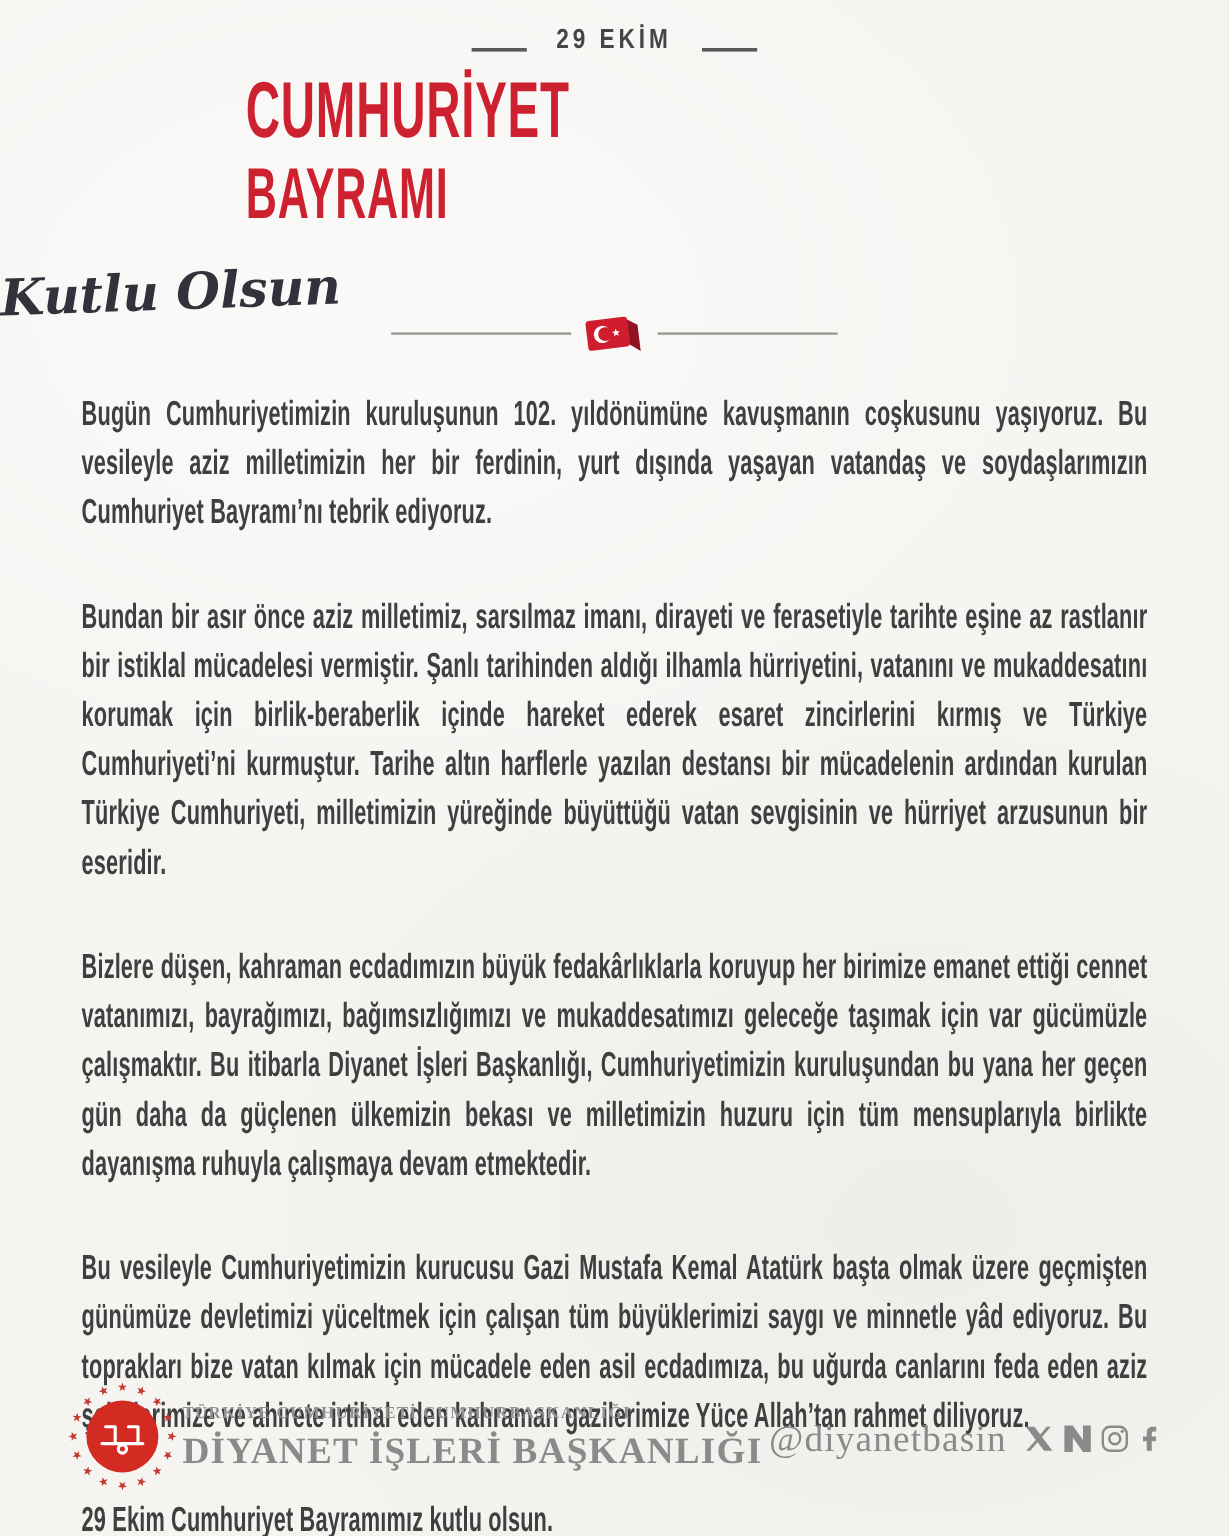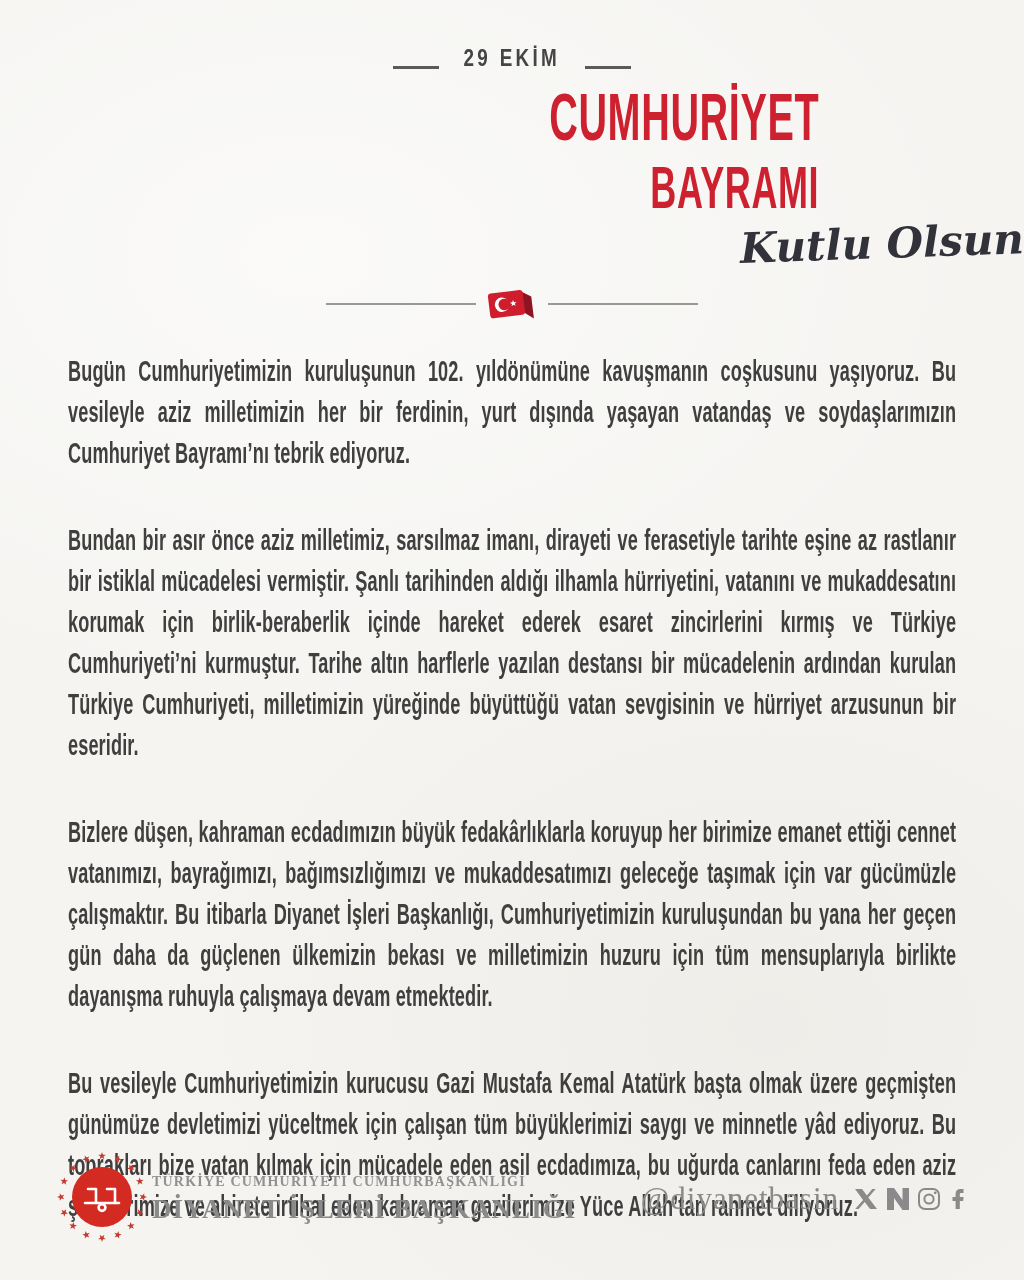--- a/index.html
+++ b/index.html
@@ -8,21 +8,21 @@
     position:relative; width:1024px; height:1280px; margin:0 auto;
     background:
       radial-gradient(1200px 800px at 30% 20%, rgba(255,255,255,.55), rgba(255,255,255,0) 60%),
       radial-gradient(900px 700px at 75% 80%, rgba(235,233,228,.6), rgba(235,233,228,0) 70%),
       #f5f4f1;
     overflow:hidden;
     font-family:"Liberation Sans", sans-serif;
   }
 
   
-  .header { padding-top:46px; text-align:right; }
+  .header { padding-top:20px; text-align:left; }
   .date-row { display:flex; justify-content:center; align-items:flex-end; gap:14px; height:26px; }
   .date-dash { display:inline-block; width:46px; height:3px; background:#5a5a58; margin-bottom:3px; }
   .date-label { font-size:23px; font-weight:700; letter-spacing:4px; color:#454545;
                 transform:scaleX(.82); transform-origin:center bottom; }
   .title1, .title2 { color:#ce2130; font-weight:700; line-height:1; }
   .title1 { font-size:66px; transform:scaleX(.60); transform-origin:center; margin-top:12px; letter-spacing:1px; }
   .title2 { font-size:60px; transform:scaleX(.60); transform-origin:center; margin-top:8px; letter-spacing:1px; }
   .script {
     margin-top:14px; font-family:"DejaVu Serif", serif; font-style:italic; font-weight:700;
     font-size:42px; color:#32323a; transform:rotate(-2deg);
@@ -41,21 +41,21 @@
   .closing { text-align:left; margin-bottom:0; }
 
   
   .footer {
     position:absolute; left:52px; right:52px; bottom:26px; height:110px;
     display:flex; justify-content:space-between; align-items:center;
   }
   .footer-left { display:flex; align-items:center; gap:0; }
   .org-text { font-family:"Liberation Serif", serif; color:#8b8b8b; }
   .org-small { font-size:14px; font-weight:700; letter-spacing:1.2px; margin-bottom:4px; color:#919191; }
-  .org-large { font-size:27px; font-weight:700; letter-spacing:1px; color:#8a8a8a; }
+  .org-large { font-size:31px; font-weight:700; letter-spacing:1px; color:#8a8a8a; }
   .footer-right { display:flex; align-items:center; gap:16px; }
   .handle { font-family:"Liberation Serif", serif; font-size:31px; color:#8a8a8a; letter-spacing:1px; }
   .social-icons { display:flex; align-items:center; gap:7px; }
   .social-icons svg { display:block; }
 </style>
 </head>
 <body>
 
 <div class="page">
 

